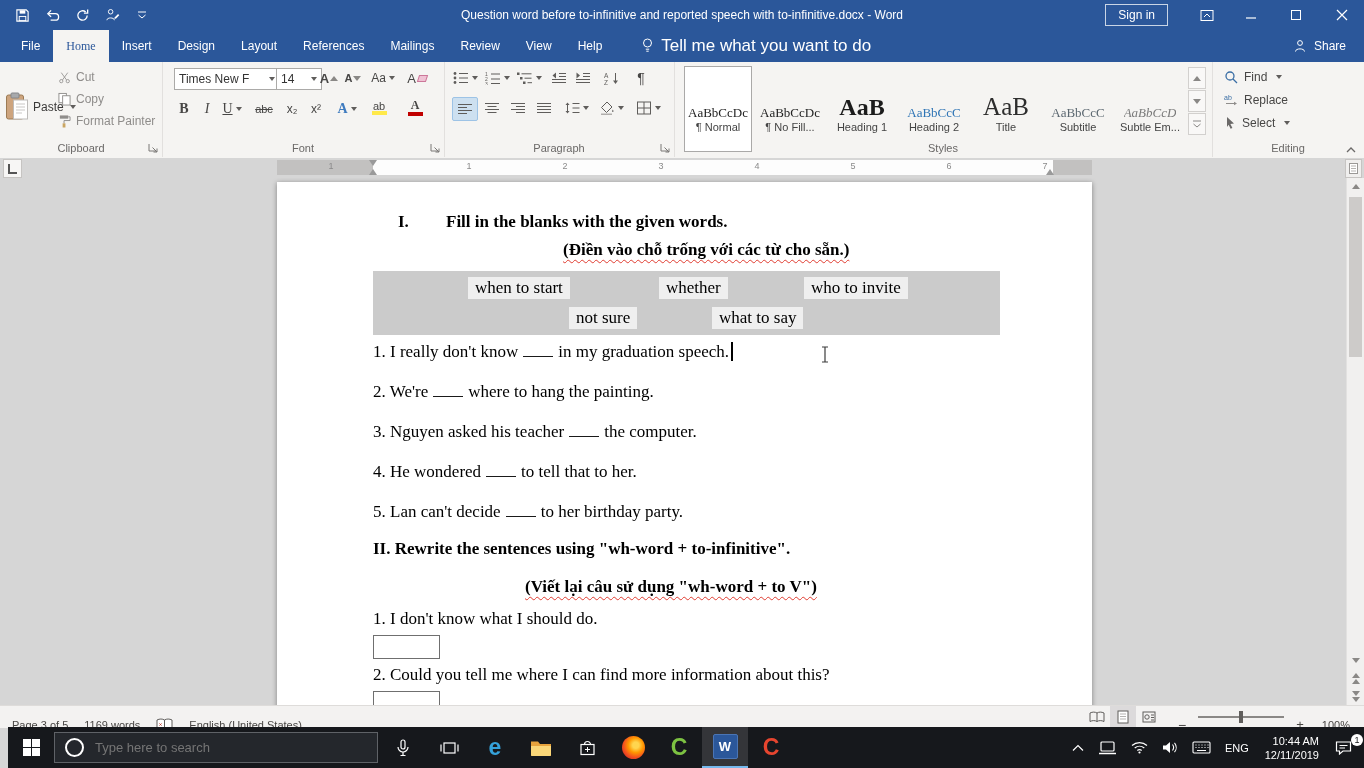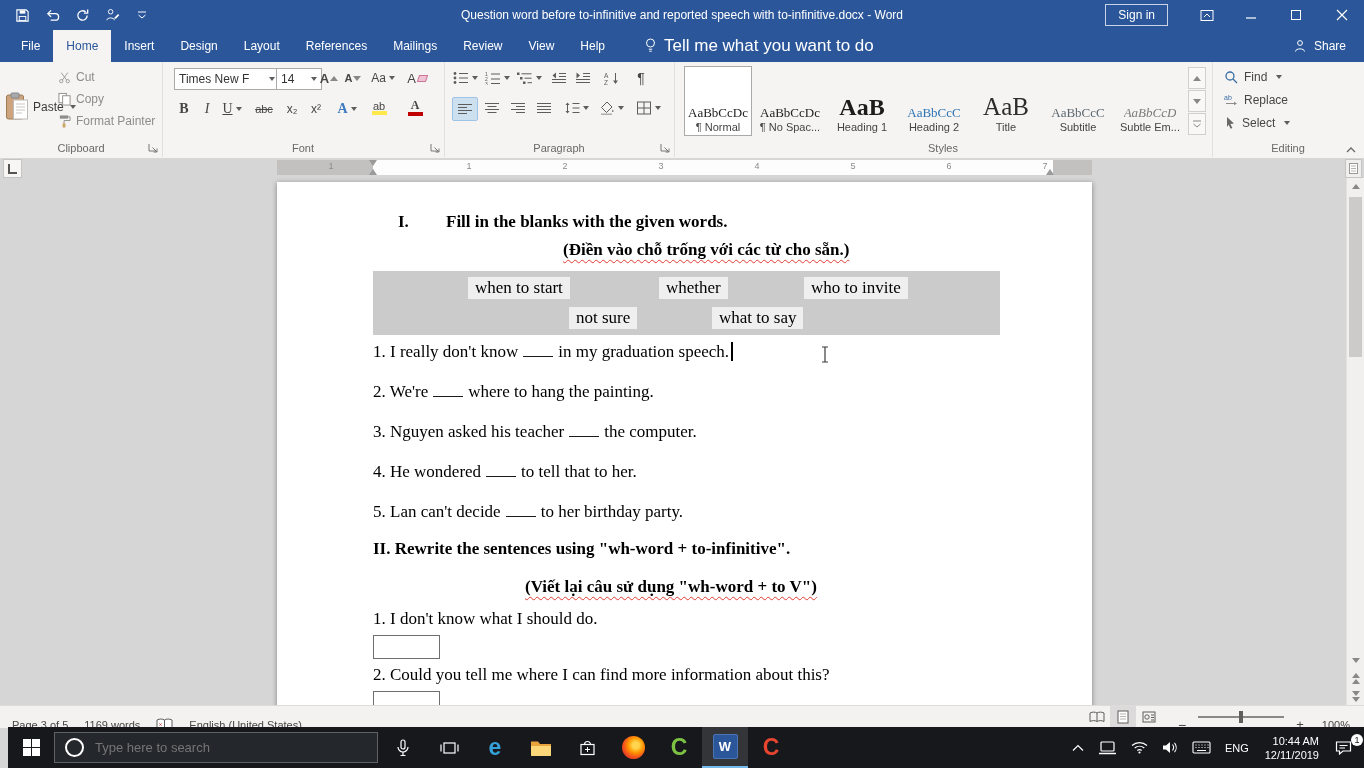--- a/index.html
+++ b/index.html
@@ -10,35 +10,35 @@
   .titlebar{position:absolute;top:0;left:0;right:0;height:30px;background:#2b579a;display:flex;align-items:center;color:#fff;}
   .qat{display:flex;align-items:center;gap:2px;padding-left:8px;position:relative;z-index:2;}
   .qbtn{width:28px;height:26px;display:flex;align-items:center;justify-content:center;}
   .tb-title{position:absolute;left:0;right:0;top:0;height:30px;display:flex;align-items:center;justify-content:center;font-size:12px;color:#fff;pointer-events:none;z-index:1;}
   .tb-right{position:absolute;right:0;top:0;height:30px;display:flex;align-items:center;z-index:2;}
   .signin{font-size:12px;border:1px solid rgba(255,255,255,.75);padding:3px 12px;margin-right:16px;cursor:default;}
   .winbtn{width:45px;height:30px;display:flex;align-items:center;justify-content:center;}
   
   .tabsrow{position:absolute;top:30px;left:0;right:0;height:32px;background:#2b579a;display:flex;align-items:stretch;color:#fff;font-size:12px;}
   .tab{display:flex;align-items:center;padding:0 13px;cursor:default;}
-  .tab.active{background:#f5f4f2;color:#2b579a;}
+  .tab.active{background:#f5f4f2;color:#2b579a;font-family:Liberation Serif, serif;}
   .tellme{display:flex;align-items:center;gap:7px;padding:0 12px;margin-left:14px;font-size:17px;}
   .share{margin-left:auto;display:flex;align-items:center;gap:7px;padding:0 18px;font-size:12px;}
   
   .ribbon{position:absolute;top:62px;left:0;right:0;height:96px;background:#f5f4f2;border-bottom:1px solid #c8c6c4;color:#444;}
   .rgroup{position:absolute;top:0;height:95px;border-right:1px solid #e2e0de;}
   .glabel{position:absolute;bottom:3px;left:0;right:0;text-align:center;font-size:11px;color:#6a6867;}
   .launcher{position:absolute;right:4px;bottom:4px;}
   .dd{display:inline-block;width:0;height:0;border-left:3px solid transparent;border-right:3px solid transparent;border-top:4px solid #5f5d5b;margin-left:3px;}
   .combo{position:absolute;background:#fff;border:1px solid #abaaa8;height:20px;display:flex;align-items:center;justify-content:space-between;font-size:12px;color:#333;padding:0 4px;}
   .sbtn{position:absolute;display:flex;align-items:center;justify-content:center;height:22px;border-radius:2px;color:#474645;font-size:12px;}
   .sbtn.pressed{background:#cde0f0;border:1px solid #9dc3e6;}
   .bigbtn{position:absolute;left:5px;top:4px;width:48px;height:74px;display:flex;flex-direction:row;align-items:center;justify-content:flex-start;gap:3px;padding-top:4px;font-size:12px;color:#3b3a39;}
   .cliprow{position:absolute;left:58px;display:flex;align-items:center;gap:5px;font-size:12px;color:#8f8d8b;white-space:nowrap;}
-  .stylecard{position:absolute;top:4px;width:66px;height:66px;border:1px solid transparent;display:flex;flex-direction:column;align-items:center;justify-content:flex-end;padding-bottom:2px;cursor:default;}
+  .stylecard{position:absolute;top:4px;width:66px;height:66px;border:1px solid transparent;display:flex;flex-direction:column;align-items:center;justify-content:flex-end;padding-bottom:18px;cursor:default;}
   .stylecard.sel{background:#fff;border-color:#aaa9a8;}
   .sc-prev{flex:1;display:flex;align-items:flex-end;justify-content:center;font-family:"Liberation Serif","DejaVu Serif",serif;color:#222;overflow:hidden;}
   .sc-label{font-size:11px;color:#444;white-space:nowrap;}
   .pv-n{font-size:13px;} .pv-h1{font-size:24px;font-weight:bold;color:#1c1c1c;} .pv-h2{font-size:13px;color:#2e74b5;}
   .pv-title{font-size:25px;color:#2d2d2d;}
   .pv-subt{font-size:13px;color:#5b6770;} .pv-em{font-size:13px;font-style:italic;color:#7a7a7a;}
   .scrollcol{position:absolute;left:514px;top:5px;width:17px;}
   .scbtn{width:16px;height:20px;border:1px solid #d2d0ce;background:#f9f8f7;display:flex;align-items:center;justify-content:center;margin-bottom:1px;}
   .edrow{position:absolute;left:12px;display:flex;align-items:center;gap:6px;font-size:12px;color:#474645;}
   .tri-u{width:0;height:0;border-left:4px solid transparent;border-right:4px solid transparent;border-bottom:5px solid #8a8886;}
@@ -418,21 +418,21 @@
       </span>
     </div>
 
     <div class="rgroup" style="left:674px;width:538px">
       <div class="stylecard sel" style="left:10px">
         <span class="sc-prev pv-n">AaBbCcDc</span>
         <span class="sc-label">¶ Normal</span>
       </div>
       <div class="stylecard" style="left:82px">
         <span class="sc-prev pv-n">AaBbCcDc</span>
-        <span class="sc-label">¶ No Spac...</span>
+        <span class="sc-label">¶ No Fill...</span>
       </div>
       <div class="stylecard" style="left:154px">
         <span class="sc-prev pv-h1">AaB</span>
         <span class="sc-label">Heading 1</span>
       </div>
       <div class="stylecard" style="left:226px">
         <span class="sc-prev pv-h2">AaBbCcC</span>
         <span class="sc-label">Heading 2</span>
       </div>
       <div class="stylecard" style="left:298px">

